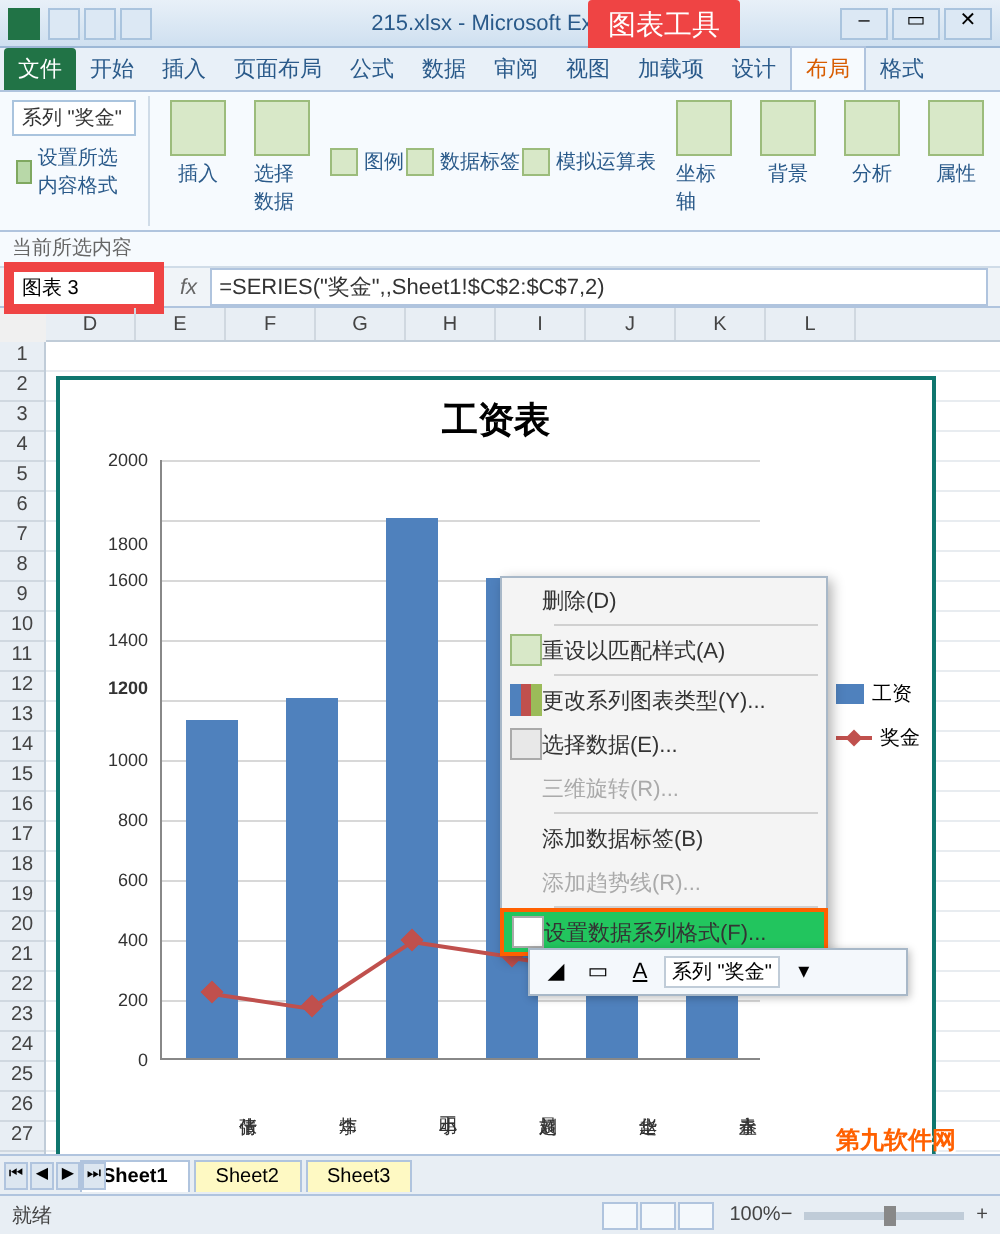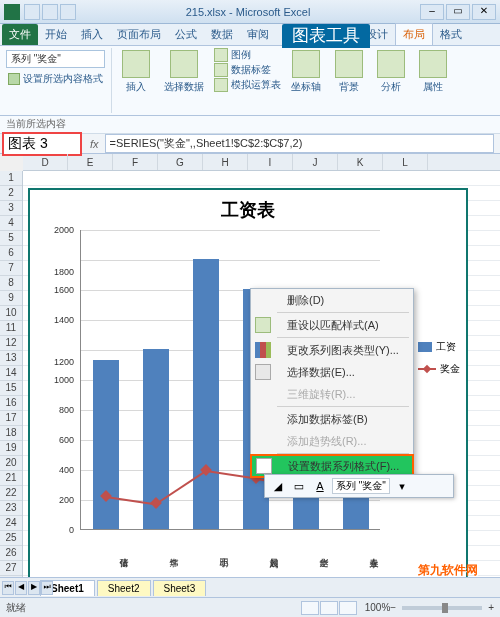--- a/index.html
+++ b/index.html
@@ -6,43 +6,43 @@
   body { margin: 0; width: 500px; height: 617px; background: #f0f0f0; font-size: 11px; overflow: hidden; position: relative; }
   
   
   .titlebar { height: 24px; background: linear-gradient(#e8f0f8,#cfe0f0); display: flex; align-items: center; padding: 0 4px; border-bottom: 1px solid #9db8d6; }
   .titlebar .app-icon { width: 16px; height: 16px; background: #217346; margin-right: 4px; }
   .titlebar .qat { display: flex; gap: 2px; }
   .titlebar .qat .qat-btn { width: 16px; height: 16px; background: #dce8f4; border: 1px solid #aac4de; }
   .titlebar .title { flex: 1; text-align: center; color: #2a5a8a; font-size: 11px; }
   .titlebar .win-ctrls { display: flex; gap: 2px; }
   .titlebar .win-ctrls div { width: 24px; height: 16px; background: #dce8f4; border: 1px solid #aac4de; text-align: center; line-height: 12px; font-size: 10px; }
-  .context-tab { position: absolute; top: 0; right: 130px; height: 24px; background: #0369a1; color: #fff; padding: 0 10px; line-height: 24px; font-size: 17px; border-radius: 2px 2px 0 0; margin-top: 24px; }
+  .context-tab { position: absolute; top: 0; right: 130px; height: 24px; background: #ef4444; color: #fff; padding: 0 10px; line-height: 24px; font-size: 14px; border-radius: 2px 2px 0 0; }
 
   
   .ribbon-tabs { height: 22px; background: #e8f0f8; display: flex; align-items: flex-end; padding-left: 2px; border-bottom: 1px solid #b0c4de; }
   .ribbon-tabs .tab { padding: 3px 7px; font-size: 11px; color: #2a5a8a; cursor: pointer; }
   .ribbon-tabs .tab.file { background: #217346; color: #fff; border-radius: 2px 2px 0 0; }
   .ribbon-tabs .tab.active { background: #f6fafe; border: 1px solid #b0c4de; border-bottom: none; color: #d85c00; }
 
   
   .ribbon-body { height: 70px; background: #f6fafe; border-bottom: 1px solid #b0c4de; display: flex; padding: 2px 4px; gap: 6px; font-size: 10px; color: #2a5a8a; }
   .ribbon-group { border-right: 1px solid #d0dce8; padding: 2px 6px 2px 2px; display: flex; flex-direction: column; }
   .ribbon-group .dropdown { border: 1px solid #aac4de; background: #fff; padding: 1px 4px; font-size: 10px; color: #333; margin-bottom: 3px; }
   .ribbon-group .item { padding: 1px 2px; display: flex; align-items: center; gap: 3px; }
   .ribbon-group .item .ico { width: 12px; height: 12px; background: #b8d8a8; border: 1px solid #7fa860; }
   .ribbon-big { display: flex; flex-direction: column; align-items: center; gap: 2px; padding: 2px 4px; }
   .ribbon-big .big-ico { width: 28px; height: 28px; background: #d8e8c8; border: 1px solid #9cbc7c; }
-  .ribbon-body .sub-items { display: flex; flex-direction: column; gap: 1px; }
+  .ribbon-body .sub-items { display: flex; gap: 1px; }
   .ribbon-body .sub-items .item { display: flex; align-items: center; gap: 3px; white-space: nowrap; }
   .ribbon-body .sub-items .item .mini-ico { width: 14px; height: 14px; background: #d8e8c8; border: 1px solid #9cbc7c; }
 
   
   .formula-row { height: 20px; background: #f0f4f8; border-bottom: 1px solid #b0c4de; display: flex; align-items: center; }
-  .name-box { width: 80px; border: 2px solid #ef4444; background: #fff; padding: 1px 4px; font-size: 14px; margin: 0 2px; }
+  .name-box { width: 80px; border: 5px solid #ef4444; background: #fff; padding: 1px 4px; font-size: 10px; margin: 0 2px; }
   .fx-label { padding: 0 6px; font-style: italic; color: #666; }
   .formula-input { flex: 1; border: 1px solid #b0c4de; background: #fff; padding: 1px 4px; font-size: 11px; margin-right: 6px; color: #333; }
   .ctx-label { height: 18px; background: #f6fafe; border-bottom: 1px solid #d0dce8; padding: 1px 6px; font-size: 10px; color: #666; }
 
   
   .sheet { position: relative; display: flex; background: #fff; }
   .col-headers { height: 17px; background: #e8eef4; display: flex; border-bottom: 1px solid #c0ccd8; margin-left: 23px; }
   .col-headers div { width: 45px; border-right: 1px solid #d0d8e0; text-align: center; font-size: 10px; color: #444; line-height: 17px; }
   .row-headers { width: 23px; background: #e8eef4; border-right: 1px solid #c0ccd8; }
   .row-headers div { height: 15px; border-bottom: 1px solid #d0d8e0; text-align: center; font-size: 10px; color: #444; line-height: 14px; }
@@ -62,21 +62,21 @@
   .chart .bonus-point { position: absolute; width: 8px; height: 8px; background: #c0504d; border: 1px solid #c0504d; transform: translate(-50%,-50%) rotate(45deg); }
   .chart .bonus-line { position: absolute; height: 2px; background: #c0504d; transform-origin: left center; }
   .chart .legend { position: absolute; right: 6px; top: 150px; font-size: 10px; }
   .chart .legend .item { display: flex; align-items: center; gap: 4px; margin-bottom: 8px; }
   .chart .legend .swatch-bar { width: 14px; height: 10px; background: #4f81bd; }
   .chart .legend .swatch-line { width: 18px; height: 2px; background: #c0504d; position: relative; }
   .chart .legend .swatch-line::after { content:''; position:absolute; width:6px;height:6px;background:#c0504d;left:6px;top:-2px; transform:rotate(45deg);}
 
   
   .context-menu { position: absolute; left: 250px; top: 288px; width: 164px; background: #f4f4f4; border: 1px solid #a8b8c8; box-shadow: 2px 2px 6px rgba(0,0,0,0.3); font-size: 11px; }
-  .context-menu .cm-item { height: 22px; display: flex; align-items: center; padding: 0 6px 0 36px; position: relative; color: #333; }
+  .context-menu .cm-item { height: 22px; display: flex; align-items: center; padding: 0 6px 0 20px; position: relative; color: #333; }
   .context-menu .cm-item.disabled { color: #aaa; }
   .context-menu .cm-item .cm-ico { position: absolute; left: 4px; width: 16px; height: 16px; }
   .context-menu .cm-sep { height: 1px; background: #d0d0d0; margin: 1px 4px 1px 26px; }
   .context-menu .cm-item.highlight { background: #22c55e; border: 1px solid #e8b000; outline: 2px solid #ff6000; outline-offset: -1px; }
 
   
   .mini-toolbar { position: absolute; left: 264px; top: 474px; width: 190px; height: 24px; background: #f4f8fc; border: 1px solid #a8b8c8; box-shadow: 1px 1px 4px rgba(0,0,0,0.25); display: flex; align-items: center; padding: 0 4px; gap: 3px; font-size: 11px; }
   .mini-toolbar .mt-btn { width: 18px; height: 18px; border: 1px solid transparent; text-align: center; line-height: 16px; }
   .mini-toolbar .mt-select { border: 1px solid #c0ccd8; background: #fff; padding: 0 3px; font-size: 10px; }
 
@@ -259,21 +259,21 @@
 
   <div class="chart">
     <div class="chart-title">工资表</div>
     <div class="yaxis" id="yaxis">
         <div style="top: 300px;">0</div>
         <div style="top: 270px;">200</div>
         <div style="top: 240px;">400</div>
         <div style="top: 210px;">600</div>
         <div style="top: 180px;">800</div>
         <div style="top: 150px;">1000</div>
-        <div style="top: 132px;">1200</div>
+        <div style="top: 114px; font-weight: bold;">1200</div>
         <div style="top: 90px;">1400</div>
         <div style="top: 60px;">1600</div>
         <div style="top: 42px;">1800</div>
         <div style="top: 0px;">2000</div>
       </div>
     <div class="plot" id="plot">
         <div class="grid-line" style="top: 270px;"></div>
         <div class="grid-line" style="top: 240px;"></div>
         <div class="grid-line" style="top: 210px;"></div>
         <div class="grid-line" style="top: 180px;"></div>

